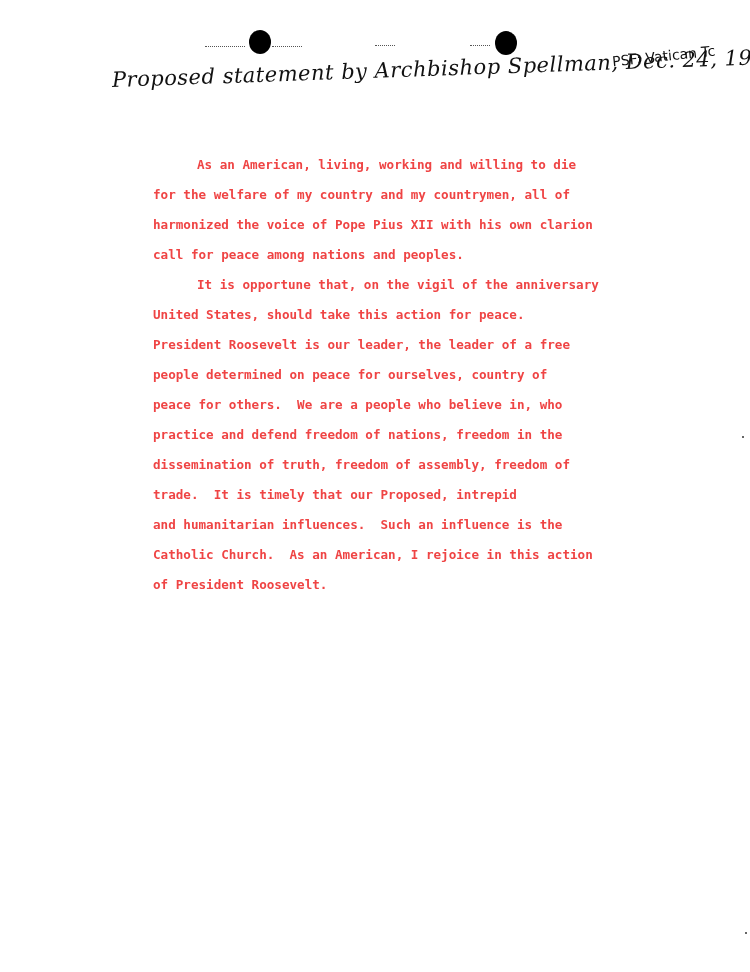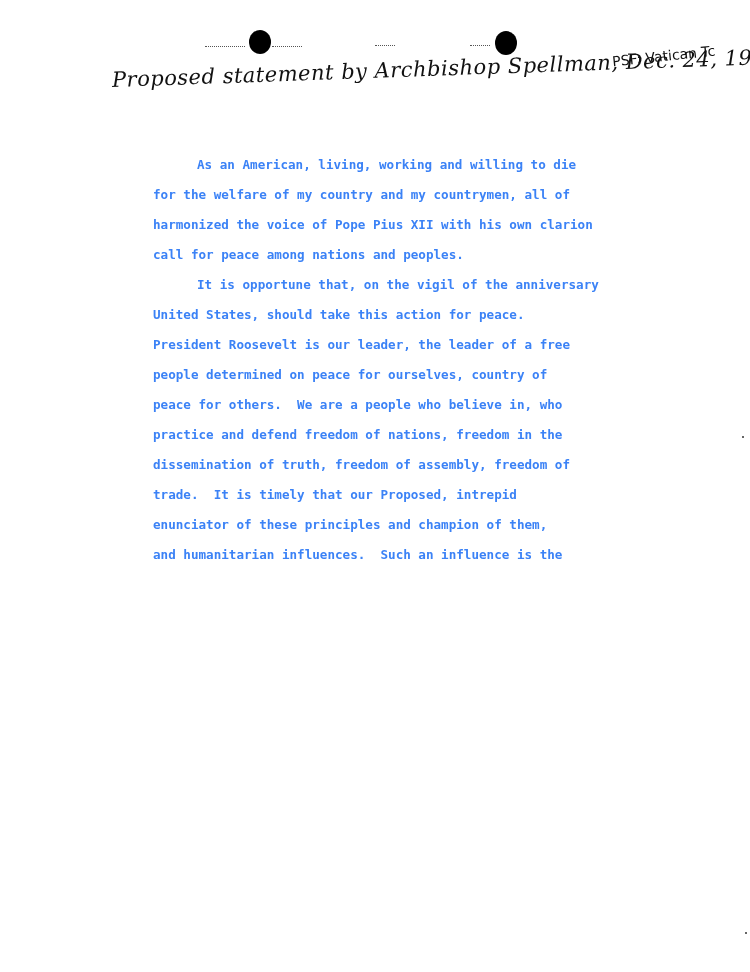--- a/index.html
+++ b/index.html
@@ -14,21 +14,21 @@
       white-space: nowrap; letter-spacing: 0.5px;
     }
     .annotation {
       position: absolute; left: 612px; top: 48px;
       font-family: "DejaVu Sans", sans-serif; font-size: 14px; color: #111;
       transform: rotate(-6deg); white-space: nowrap;
     }
     .body-text {
       position: absolute; left: 153px; top: 150px; width: 560px;
       font-family: "DejaVu Sans Mono", monospace; font-weight: bold;
-      font-size: 12.6px; color: #3b82f6;
+      font-size: 12.6px; color: #ef4444;
     }
     .line { height: 30px; line-height: 30px; white-space: pre; }
     .indent { padding-left: 44px; }
     .speck { position: absolute; width: 2px; height: 2px; background: #333; border-radius: 50%; }
   </style>
 </head>
 <body>
 
 <div class="page">
   <div class="punch" style="left:249px; top:30px;"></div>
@@ -50,20 +50,21 @@
     </div>
     <div>
       <div class="line indent">It is opportune that, on the vigil of the anniversary</div>
       <div class="line">United States, should take this action for peace.</div>
       <div class="line">President Roosevelt is our leader, the leader of a free</div>
       <div class="line">people determined on peace for ourselves, country of</div>
       <div class="line">peace for others.  We are a people who believe in, who</div>
       <div class="line">practice and defend freedom of nations, freedom in the</div>
       <div class="line">dissemination of truth, freedom of assembly, freedom of</div>
       <div class="line">trade.  It is timely that our Proposed, intrepid</div>
-      <div class="line">enunciator of these principles and champion of them,</div>
       <div class="line">and humanitarian influences.  Such an influence is the</div>
+      <div class="line">Catholic Church.  As an American, I rejoice in this action</div>
+      <div class="line">of President Roosevelt.</div>
     </div>
   </div>
 
   <div class="speck" style="left:742px; top:436px;"></div>
   <div class="speck" style="left:745px; top:932px;"></div>
 </div>
 
 </body></html>

